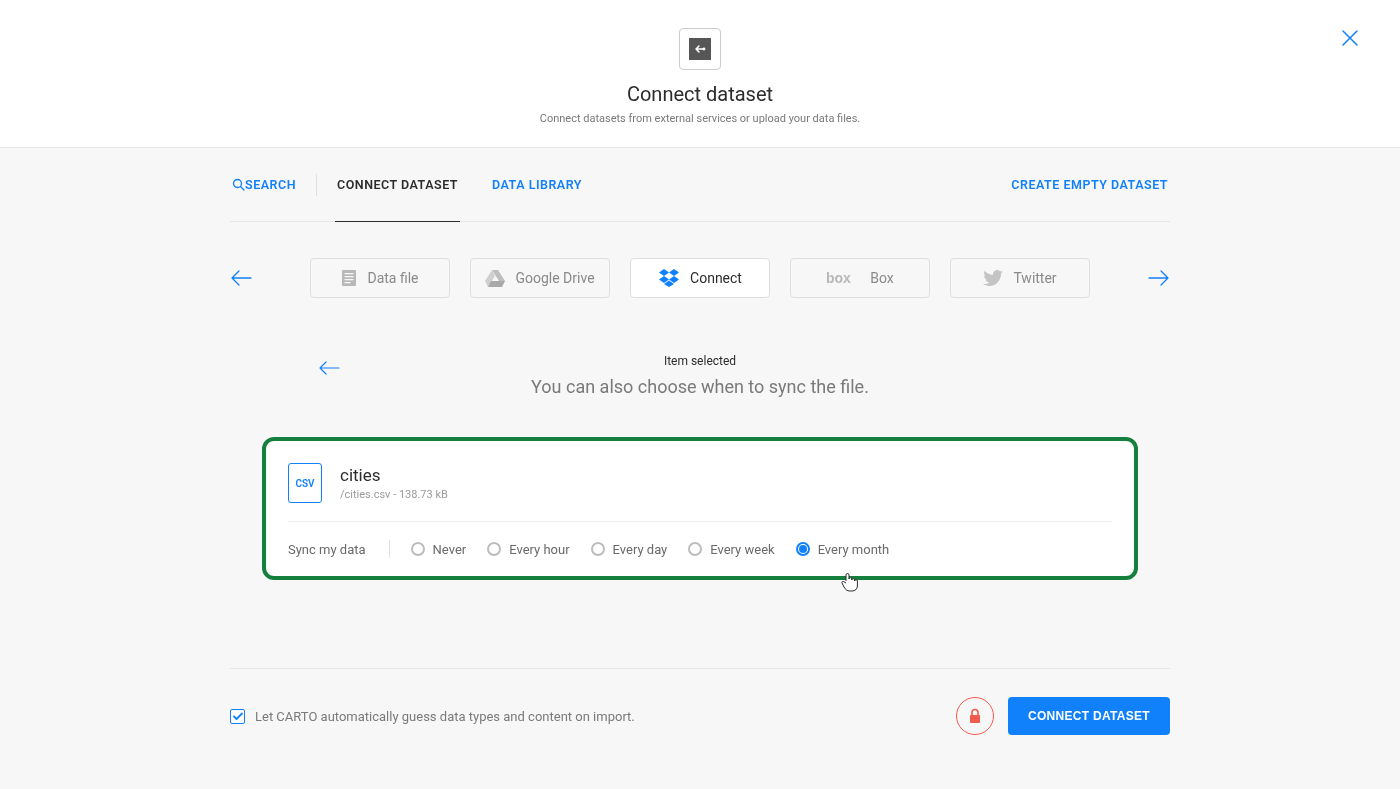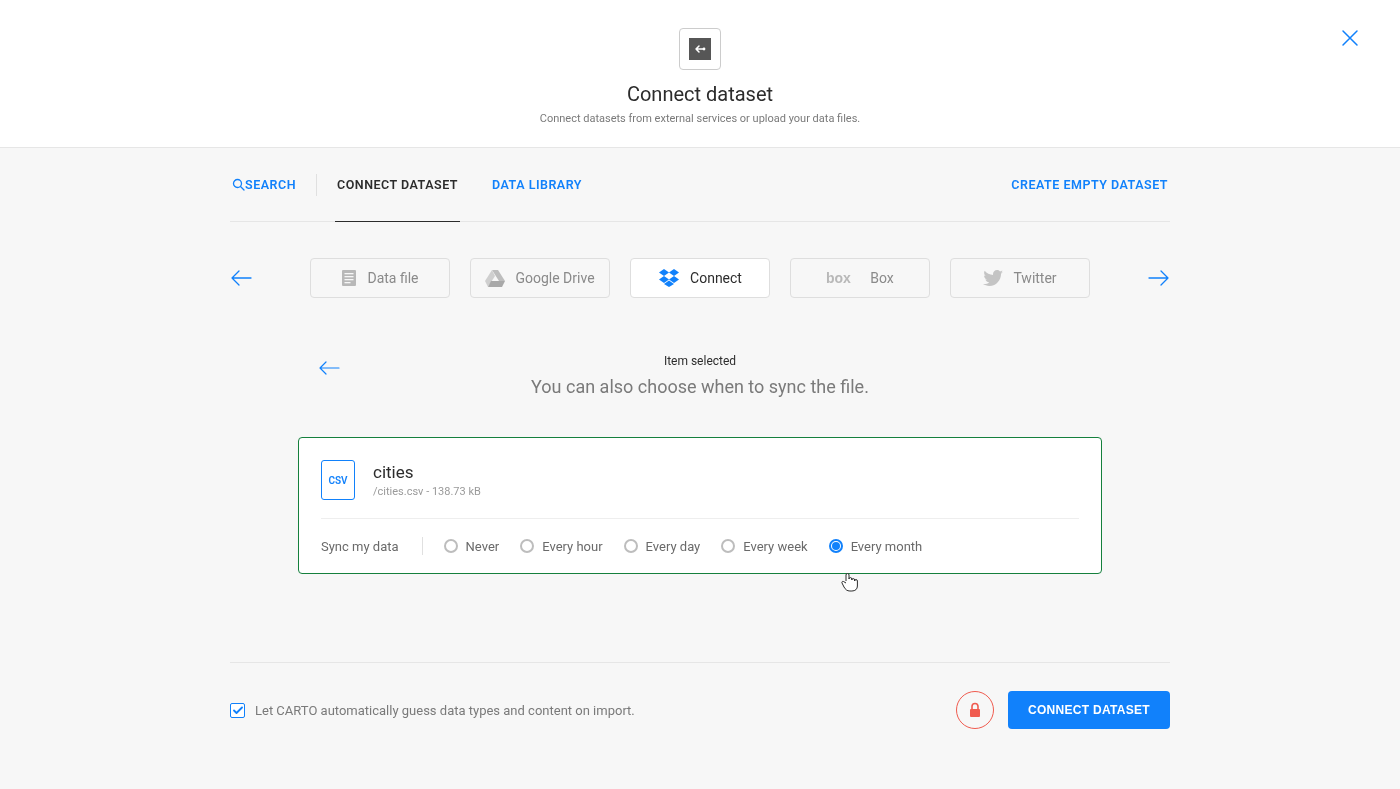--- a/index.html
+++ b/index.html
@@ -149,23 +149,23 @@
     color: #2c2c2c;
     margin-bottom: 8px;
   }
   .subheader-desc {
     font-size: 18px;
     color: #7a7a7a;
   }
 
   .file-card {
     margin: 40px auto 0;
-    width: 804px;
-    border: 1px solid #15803d;
-    border-radius: 4px;
+    width: 876px;
+    border: 4px solid #15803d;
+    border-radius: 12px;
     background: #fff;
     padding: 22px 22px 18px;
   }
   .file-row {
     display: flex;
     align-items: center;
     gap: 18px;
     padding-bottom: 18px;
     border-bottom: 1px solid #eee;
   }

